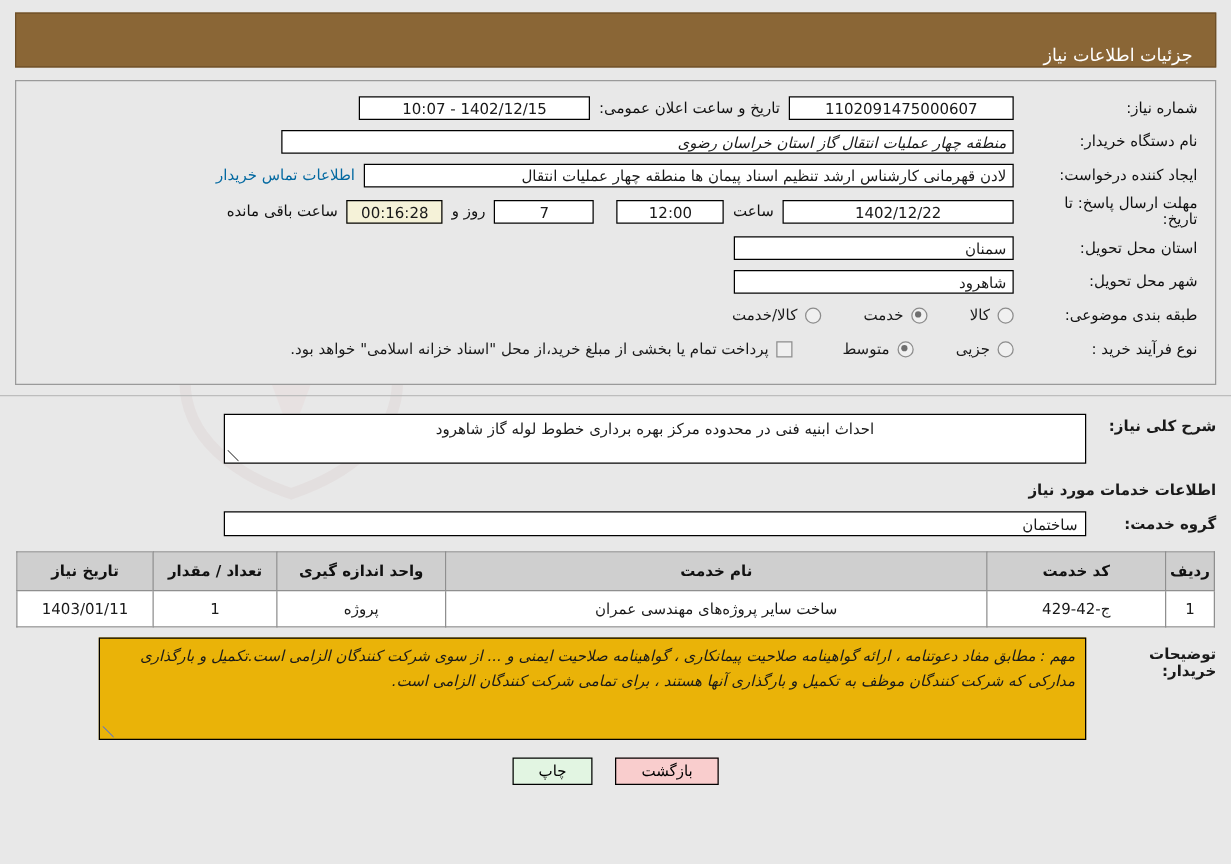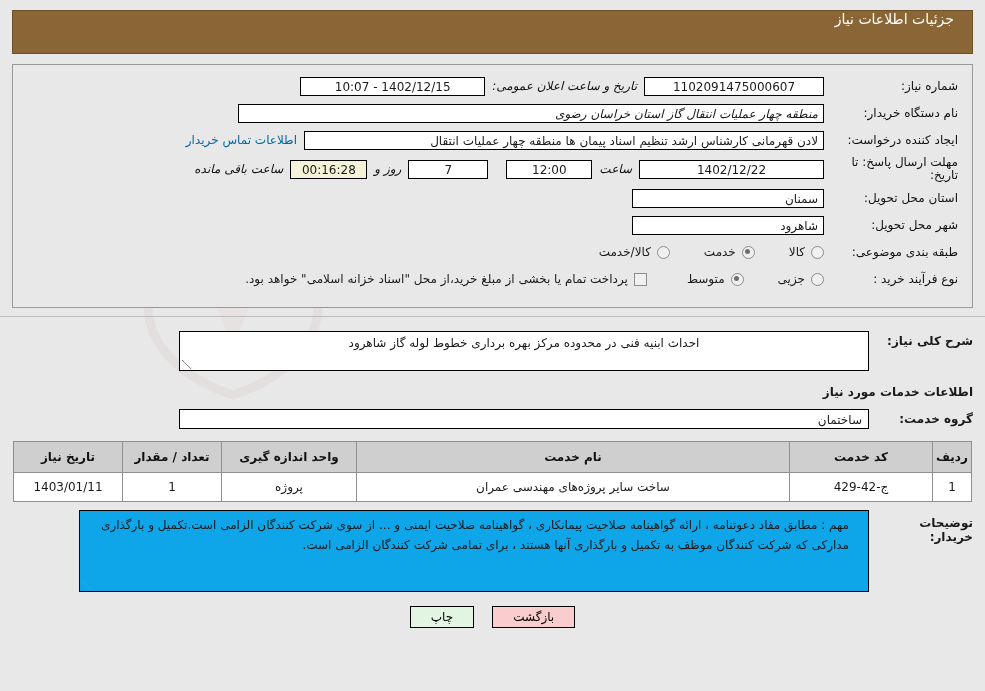--- a/index.html
+++ b/index.html
@@ -24,21 +24,21 @@
   #watermark svg{opacity:.13;}
 
   .layer{position:relative;z-index:2;}
 
   
   .header-bar{
     margin:10px 12px 0 12px;
     height:44px;
     background:#8a6636;
     border:1px solid #6d4f28;
-    display:flex;align-items:flex-start;
+    display:flex;align-items:flex-end;
     box-sizing:border-box;
   }
   .header-bar .title{
     color:#ffffff;font-size:14px;font-weight:normal;
     padding-right:18px;
   }
 
   
   .panel{
     margin:10px 12px 0 12px;
@@ -52,21 +52,21 @@
     display:flex;align-items:center;
     margin-bottom:5px;
     min-height:22px;
   }
   .lbl{
     width:128px;
     text-align:right;
     font-size:12px;
     color:#111;
     flex:0 0 auto;
-    padding-left:6px;
+    padding-left:19px;
     line-height:14px;
   }
   .lbl.two{line-height:13px;}
 
   .tbox{
     background:#ffffff;
     border:1px solid #000000;
     height:19px;
     line-height:19px;
     font-size:12px;
@@ -79,25 +79,25 @@
   .tbox.center{text-align:center;}
   .tbox.khaki{background:#f5f2d8;}
 
   .w-need{width:180px;}
   .w-org{width:586px;font-style:italic;}
   .w-creator{width:520px;}
   .w-date{width:185px;}
   .w-time{width:86px;}
   .w-days{width:77px;}
   .w-count{width:80px;}
-  .w-prov{width:192px;padding-left:36px;}
+  .w-prov{width:224px;padding-left:36px;}
   .w-ann{width:185px;}
 
   .inline-lbl{
-    font-size:12px;padding:0 7px;white-space:nowrap;color:#111;font-style:italic;
+    font-size:12px;padding:0 7px;white-space:nowrap;color:#111;
   }
   .link{
     color:#0369a1;font-size:12px;padding:0 7px;
     text-decoration:none;white-space:nowrap;cursor:pointer;
   }
 
   
   .radio-group{display:flex;align-items:center;}
   .radio-item{display:flex;align-items:center;margin-left:34px;white-space:nowrap;}
   .radio{
@@ -184,25 +184,25 @@
   .c-qty{width:96px;}
   .c-date{width:106px;}
 
   
   .notes-row{display:flex;align-items:flex-start;margin-top:8px;}
   .notes-lbl{
     width:98px;text-align:right;font-size:12px;font-weight:bold;
     padding-left:6px;padding-top:6px;flex:0 0 auto;
   }
   .notes-box{
-    background:#0ea5e9;border:1px solid #000;
+    background:#eab308;border:1px solid #000;
     width:790px;height:82px;
     font-size:12px;line-height:20px;
-    padding:4px 19px;box-sizing:border-box;
-    text-align:right;position:relative;overflow:hidden;
+    padding:4px 8px;box-sizing:border-box;
+    text-align:right;position:relative;overflow:hidden;font-style:italic;
   }
   .notes-box::after{
     content:"";position:absolute;left:2px;bottom:1px;
     width:9px;height:9px;
     background:
       linear-gradient(45deg,transparent 45%,#8a8a8a 45%,#8a8a8a 55%,transparent 55%);
   }
 
   
   .footer{

